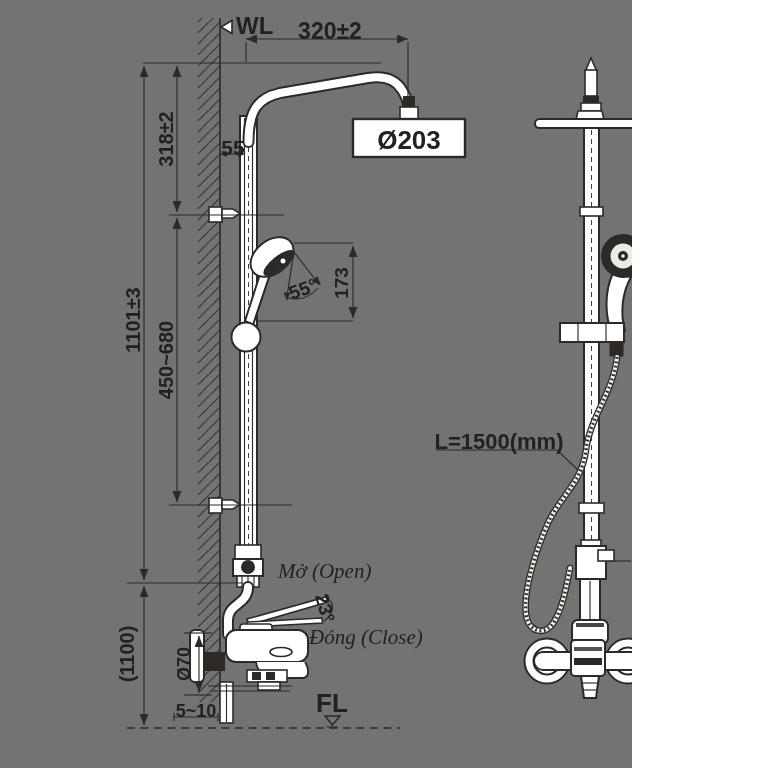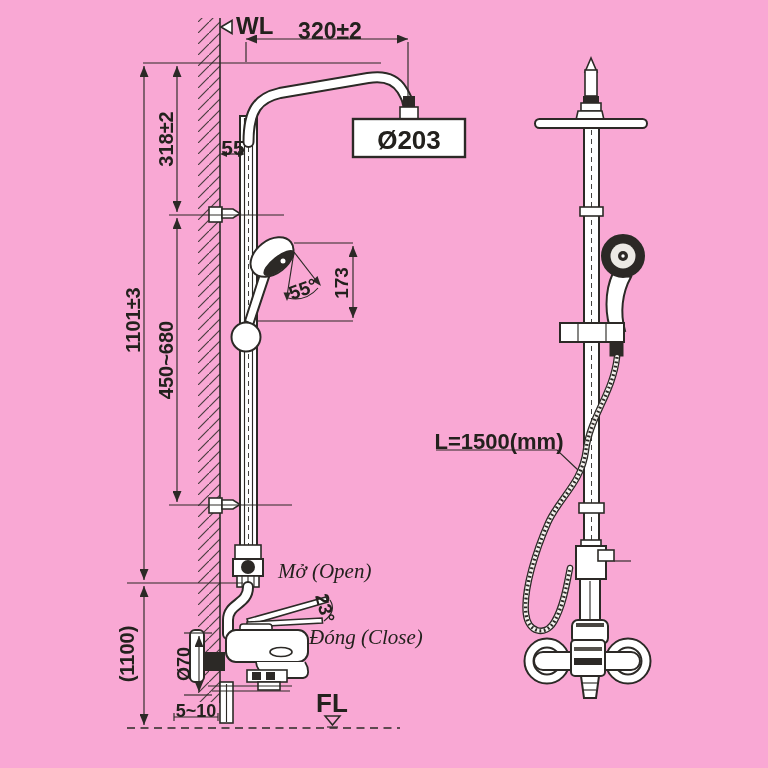--- a/index.html
+++ b/index.html
@@ -1,18 +1,18 @@
 <!DOCTYPE html>
 <html><head>
 <meta charset="utf-8">
 <style>
   html,body{margin:0;padding:0;background:#ffffff;}
   .sheet{
-    position:relative;width:768px;height:768px;
-    background:#f9a8d4;overflow:hidden;
+    position:relative;width:632px;height:768px;
+    background:#737373;overflow:hidden;
     font-family:"Liberation Sans",sans-serif;
   }
   .sheet svg{position:absolute;left:0;top:0;filter:blur(.33px) contrast(1.03);}
   .ln{stroke:#2e2c29;fill:none;stroke-width:1.15;}
   .ln2{stroke:#2e2c29;fill:none;stroke-width:1.6;}
   .part{fill:#ffffff;stroke:#2e2c29;stroke-width:2;}
   .thinpart{fill:#ffffff;stroke:#2e2c29;stroke-width:1.6;}
   .dark{fill:#2e2c29;stroke:none;}
   .tube-o{fill:none;stroke:#2e2c29;stroke-width:12;stroke-linecap:round;}
   .tube-i{fill:none;stroke:#ffffff;stroke-width:8;stroke-linecap:round;}

